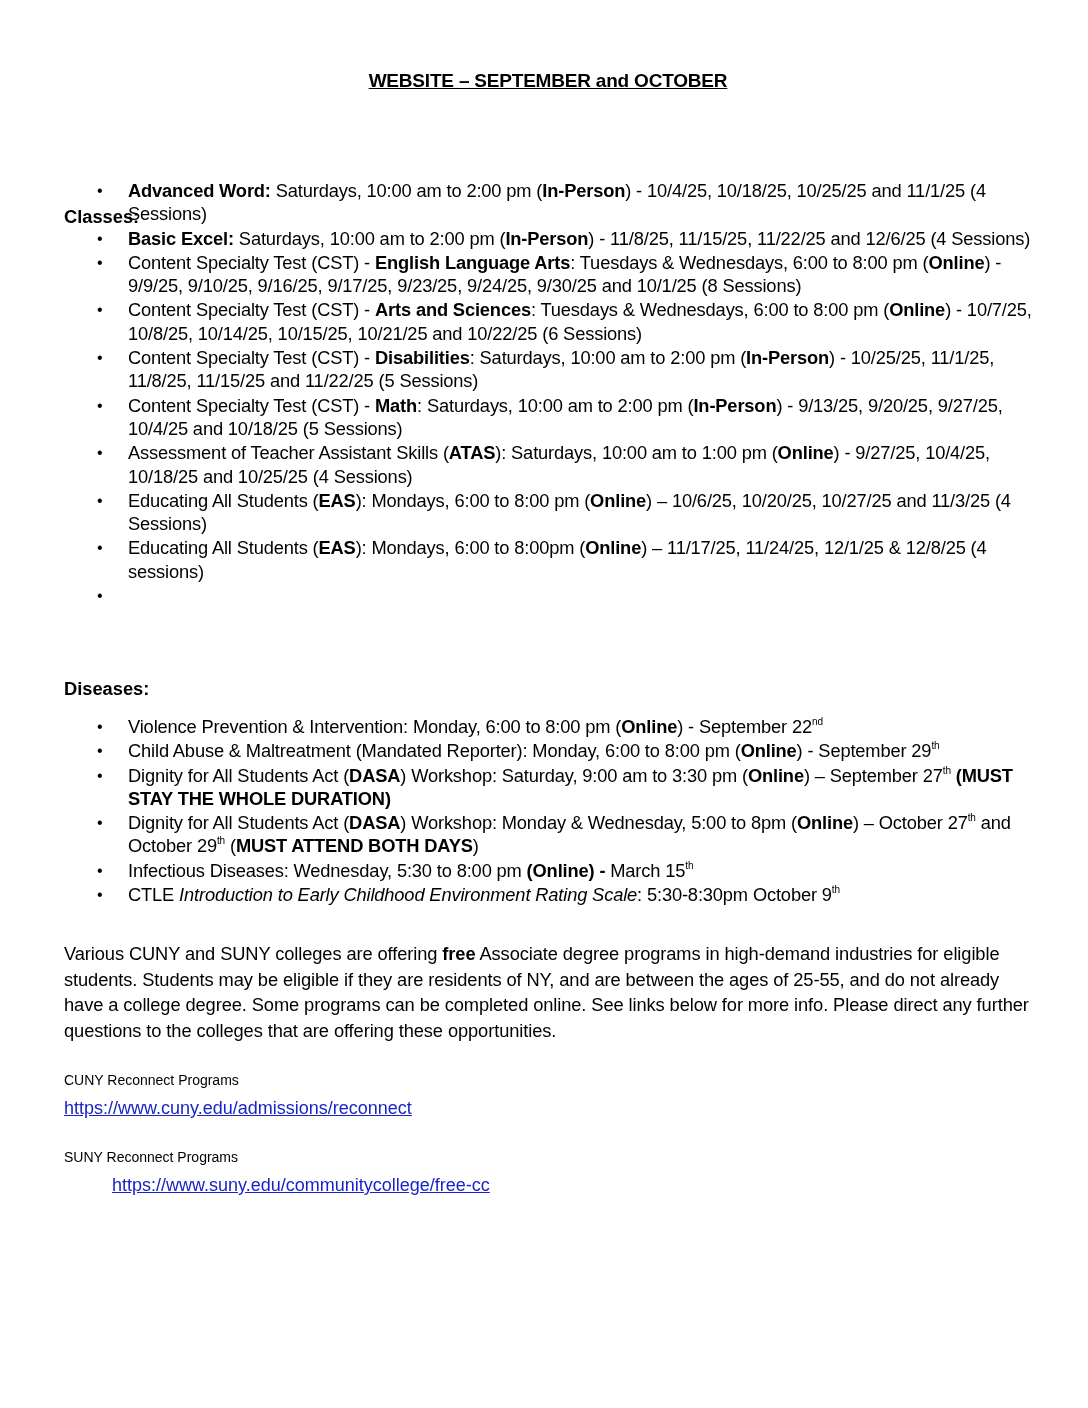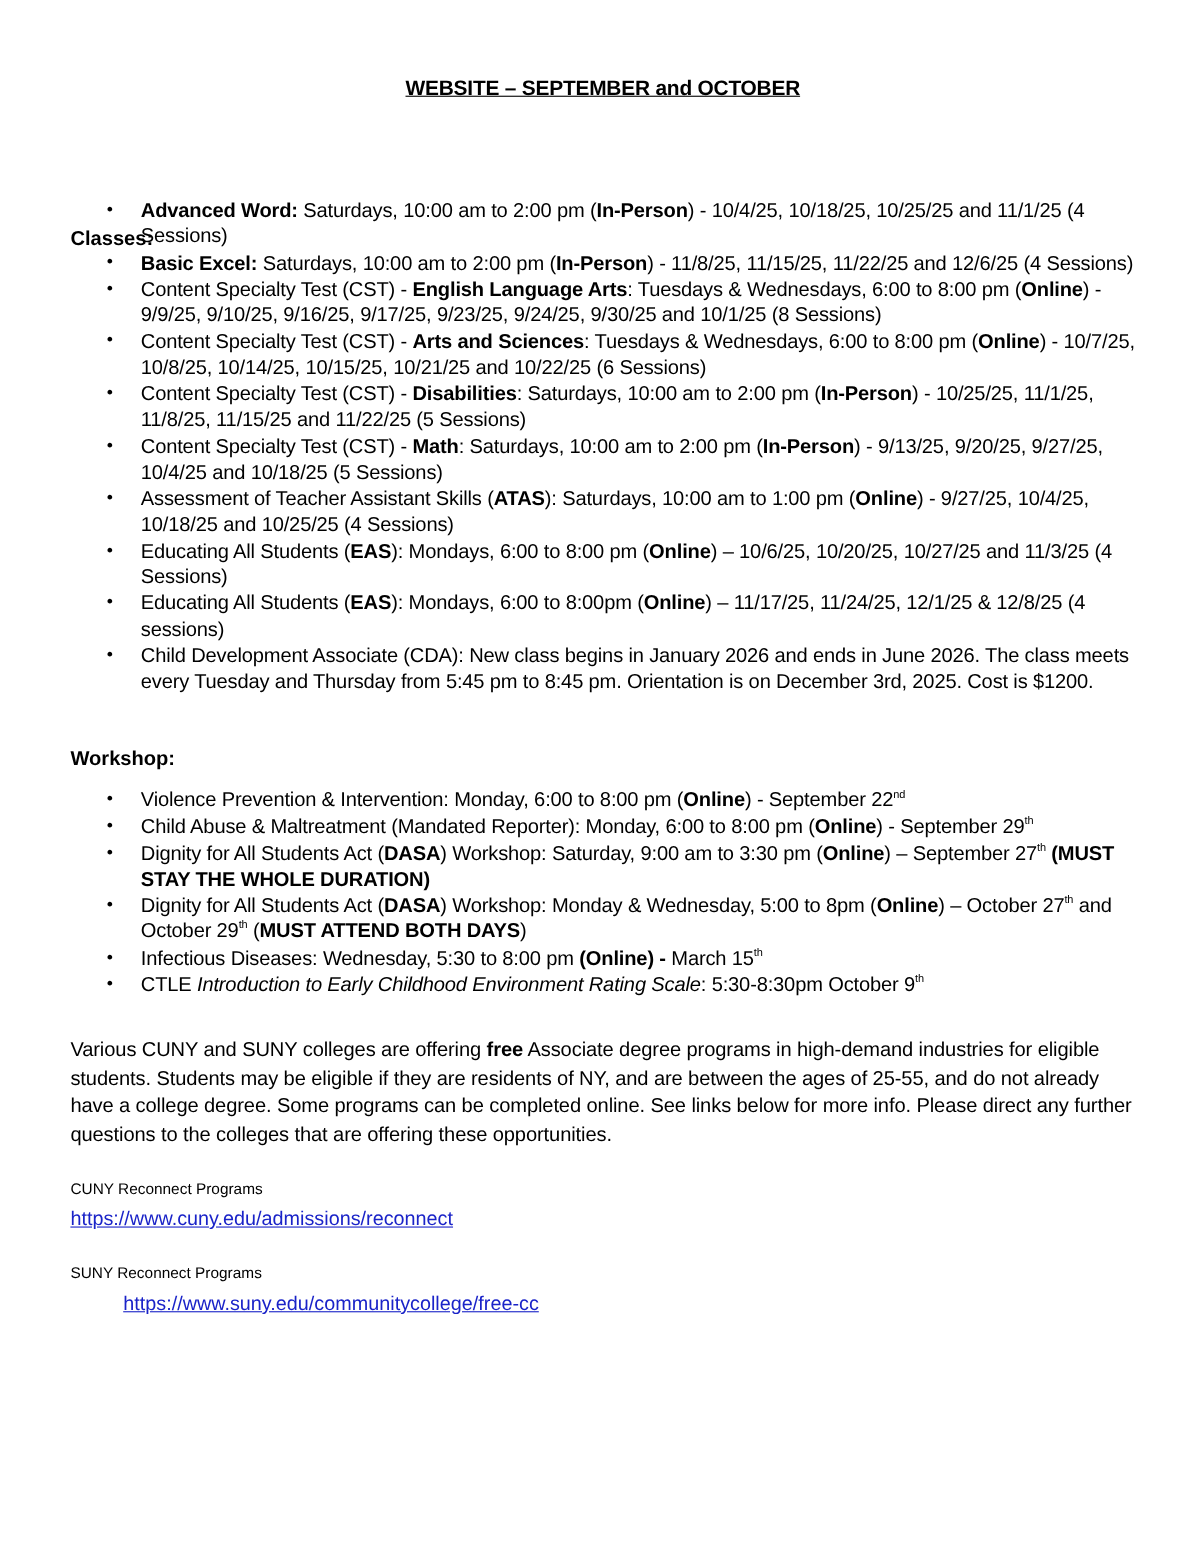--- a/index.html
+++ b/index.html
@@ -57,24 +57,24 @@
   <ul class="blist" id="classes-list">
       <li><span class="bullet">•</span><b>Advanced Word:</b><span> Saturdays, 10:00 am to 2:00 pm (</span><b>In-Person</b><span>) - 10/4/25, 10/18/25, 10/25/25 and 11/1/25 (4 Sessions)</span></li>
       <li><span class="bullet">•</span><b>Basic Excel:</b><span> Saturdays, 10:00 am to 2:00 pm (</span><b>In-Person</b><span>) - 11/8/25, 11/15/25, 11/22/25 and 12/6/25 (4 Sessions)</span></li>
       <li><span class="bullet">•</span><span>Content Specialty Test (CST) - </span><b>English Language Arts</b><span>: Tuesdays &amp; Wednesdays, 6:00 to 8:00 pm (</span><b>Online</b><span>) - 9/9/25, 9/10/25, 9/16/25, 9/17/25, 9/23/25, 9/24/25, 9/30/25 and 10/1/25 (8 Sessions)</span></li>
       <li><span class="bullet">•</span><span>Content Specialty Test (CST) - </span><b>Arts and Sciences</b><span>: Tuesdays &amp; Wednesdays, 6:00 to 8:00 pm (</span><b>Online</b><span>) - 10/7/25, 10/8/25, 10/14/25, 10/15/25, 10/21/25 and 10/22/25 (6 Sessions)</span></li>
       <li><span class="bullet">•</span><span>Content Specialty Test (CST) - </span><b>Disabilities</b><span>: Saturdays, 10:00 am to 2:00 pm (</span><b>In-Person</b><span>) - 10/25/25, 11/1/25, 11/8/25, 11/15/25 and 11/22/25 (5 Sessions)</span></li>
       <li><span class="bullet">•</span><span>Content Specialty Test (CST) - </span><b>Math</b><span>: Saturdays, 10:00 am to 2:00 pm (</span><b>In-Person</b><span>) - 9/13/25, 9/20/25, 9/27/25, 10/4/25 and 10/18/25 (5 Sessions)</span></li>
       <li><span class="bullet">•</span><span>Assessment of Teacher Assistant Skills (</span><b>ATAS</b><span>): Saturdays, 10:00 am to 1:00 pm (</span><b>Online</b><span>) - 9/27/25, 10/4/25, 10/18/25 and 10/25/25 (4 Sessions)</span></li>
       <li><span class="bullet">•</span><span>Educating All Students (</span><b>EAS</b><span>): Mondays, 6:00 to 8:00 pm (</span><b>Online</b><span>) – 10/6/25, 10/20/25, 10/27/25 and 11/3/25 (4 Sessions)</span></li>
       <li><span class="bullet">•</span><span>Educating All Students (</span><b>EAS</b><span>): Mondays, 6:00 to 8:00pm (</span><b>Online</b><span>) – 11/17/25, 11/24/25, 12/1/25 &amp; 12/8/25 (4 sessions)</span></li>
-      <li><span class="bullet">•</span><span>Child Development Associate (CDA): New class begins in January 2026 and ends in June 2026. The class meets every Tuesday and Thursday from 5:45 pm to 8:45 pm. Orientation is on December 3rd, 2025. Cost is $1200.</span></li>
+      <li><span class="bullet">•</span></li>
     </ul>
 
-  <h3 class="section-heading" id="workshops-heading">Workshop:</h3>
+  <h3 class="section-heading" id="workshops-heading">Diseases:</h3>
   <ul class="blist" id="workshops-list">
       <li><span class="bullet">•</span><span>Violence Prevention &amp; Intervention: Monday, 6:00 to 8:00 pm (</span><b>Online</b><span>) - September 22</span><sup>nd</sup></li>
       <li><span class="bullet">•</span><span>Child Abuse &amp; Maltreatment (Mandated Reporter): Monday, 6:00 to 8:00 pm (</span><b>Online</b><span>) - September 29</span><sup>th</sup></li>
       <li><span class="bullet">•</span><span>Dignity for All Students Act (</span><b>DASA</b><span>) Workshop: Saturday, 9:00 am to 3:30 pm (</span><b>Online</b><span>) – September 27</span><sup>th</sup><span> </span><b>(MUST STAY THE WHOLE DURATION)</b></li>
       <li><span class="bullet">•</span><span>Dignity for All Students Act (</span><b>DASA</b><span>) Workshop: Monday &amp; Wednesday, 5:00 to 8pm (</span><b>Online</b><span>) – October 27</span><sup>th</sup><span> and October 29</span><sup>th</sup><span> (</span><b>MUST ATTEND BOTH DAYS</b><span>)</span></li>
       <li><span class="bullet">•</span><span>Infectious Diseases: Wednesday, 5:30 to 8:00 pm </span><b>(Online) -</b><span> March 15</span><sup>th</sup></li>
       <li><span class="bullet">•</span><span>CTLE </span><i>Introduction to Early Childhood Environment Rating Scale</i><span>: 5:30-8:30pm October 9</span><sup>th</sup></li>
     </ul>
 
   <p class="para" id="info-paragraph"><span>Various CUNY and SUNY colleges are offering </span><b>free</b><span> Associate degree programs in high-demand industries for eligible students. Students may be eligible if they are residents of NY, and are between the ages of 25-55, and do not already have a college degree. Some programs can be completed online. See links below for more info. Please direct any further questions to the colleges that are offering these opportunities.</span></p>

